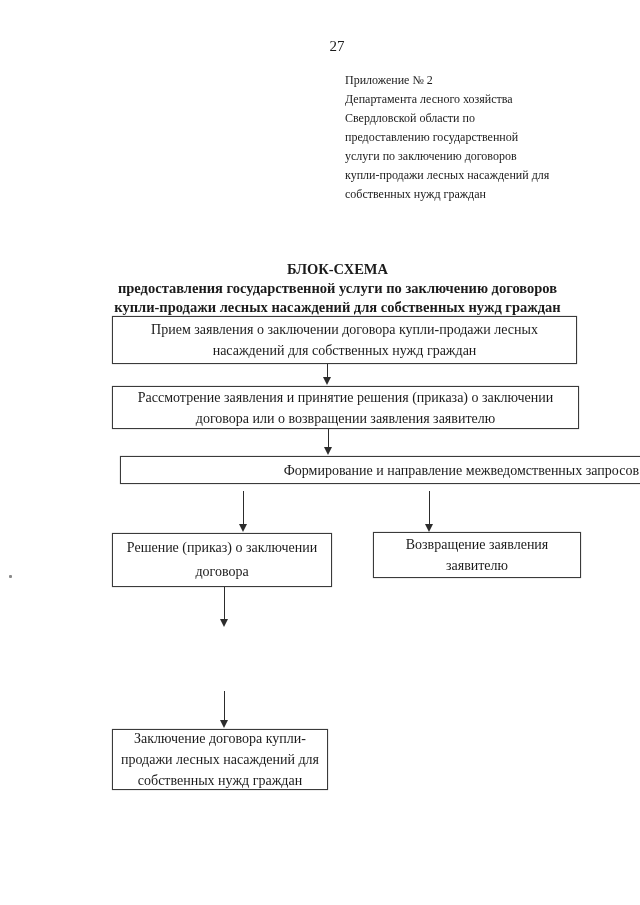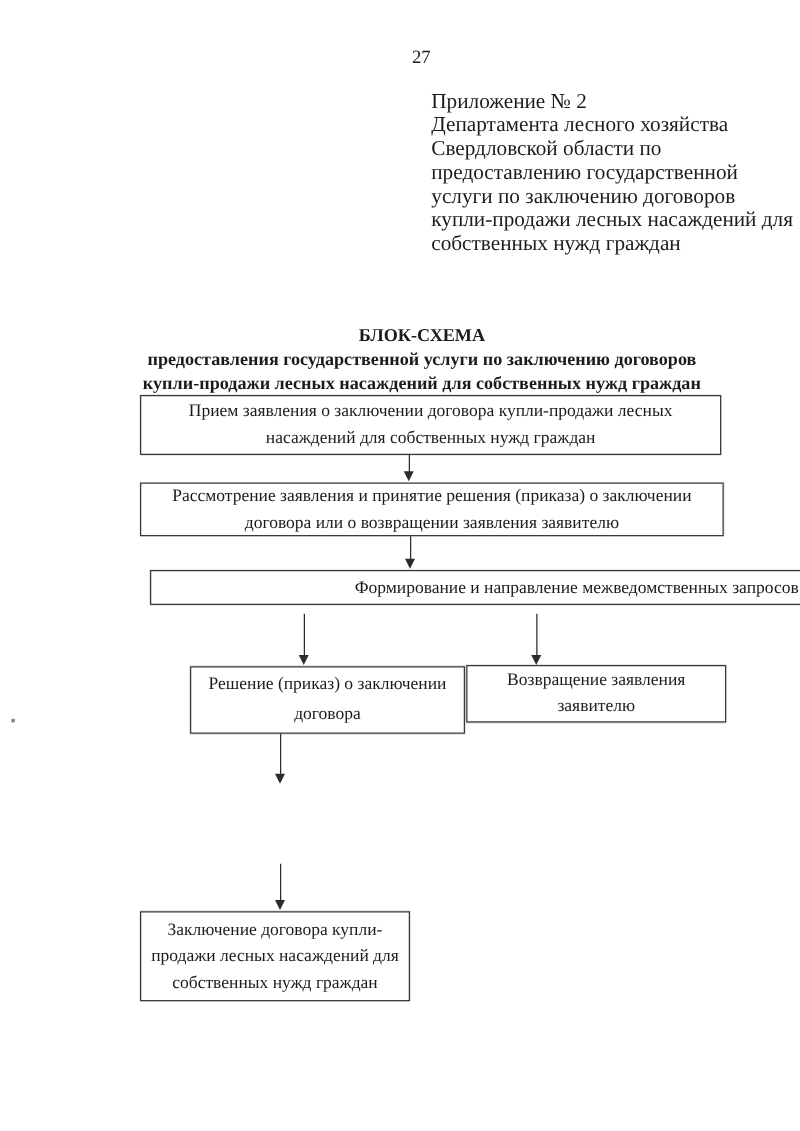--- a/index.html
+++ b/index.html
@@ -26,21 +26,21 @@
     text-align: center;
     font-size: 15px;
   }
 
   
   .appendix-header {
     position: absolute;
     top: 71px;
     left: 345px;
     width: 275px;
-    font-size: 17px;
+    font-size: 12px;
     line-height: 19px;
   }
   .appendix-header div { white-space: nowrap; }
 
   
   .doc-title {
     position: absolute;
     top: 244px;
     left: 35px;
     width: 605px;
@@ -61,24 +61,24 @@
     align-items: center;
     justify-content: flex-end;
     text-align: center;
     font-size: 14px;
     line-height: 21px;
     box-sizing: border-box;
   }
   .b1 { left: 112px; top: 316px; width: 465px; height: 48px; padding: 0 10px; }
   .b2 { left: 112px; top: 386px; width: 467px; height: 43px; padding: 0 4px; }
   .b3 { left: 120px; top: 456px; width: 528px; height: 28px; padding: 0 8px; }
-  .b4 { left: 112px; top: 533px; width: 220px; height: 54px; padding: 0 6px; line-height: 24px; margin-left: 40px; }
+  .b4 { left: 112px; top: 533px; width: 220px; height: 54px; padding: 0 6px; line-height: 24px; }
   .b5 { left: 373px; top: 532px; width: 208px; height: 46px; padding: 0 8px; }
   .b6 { left: 113px; top: 628px; width: 216px; height: 63px; padding: 0 8px; }
-  .b7 { left: 112px; top: 729px; width: 216px; height: 72px; padding: 16px 4px; }
+  .b7 { left: 112px; top: 729px; width: 216px; height: 61px; padding: 16px 4px; }
 
   
   .varrow { position: absolute; width: 9px; }
   .varrow .stem {
     position: absolute;
     left: 3.6px;
     top: 0;
     bottom: 6px;
     width: 1.6px;
     background: #2c2c2c;

